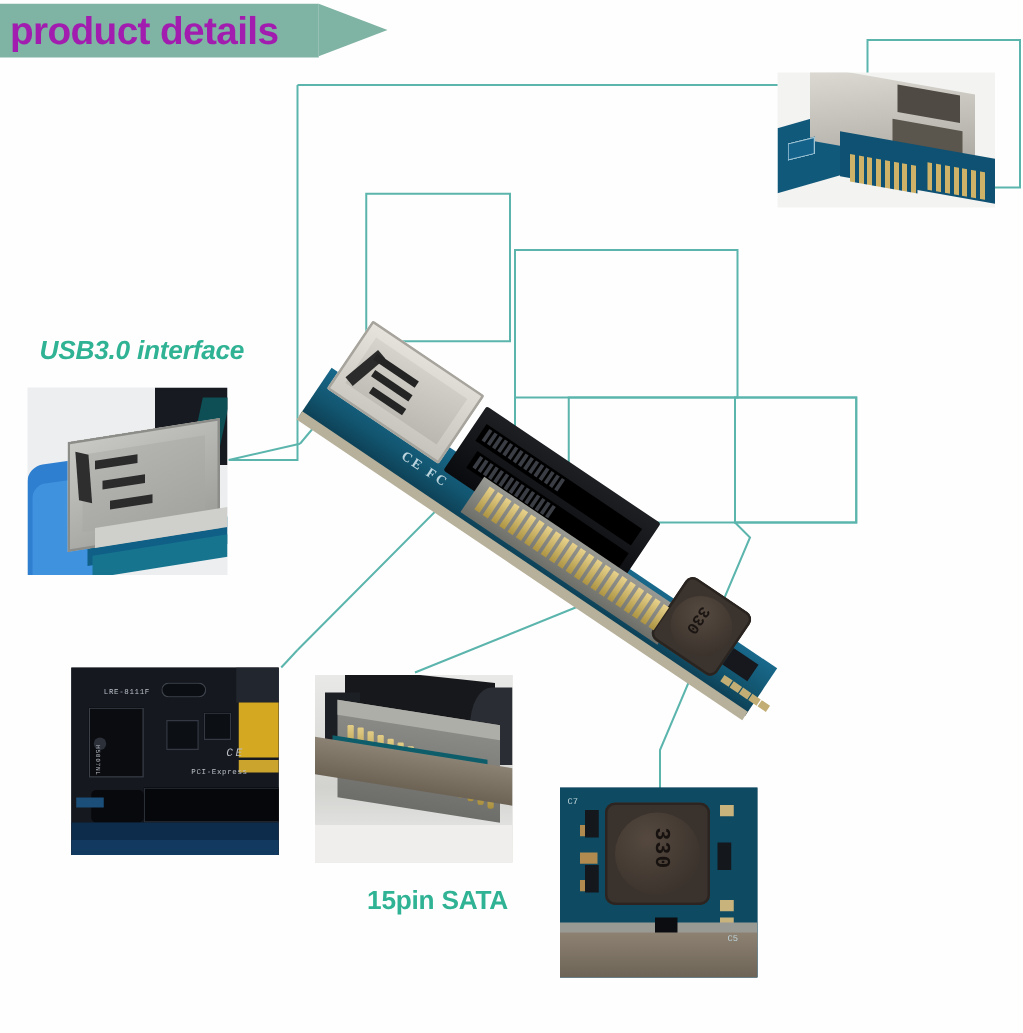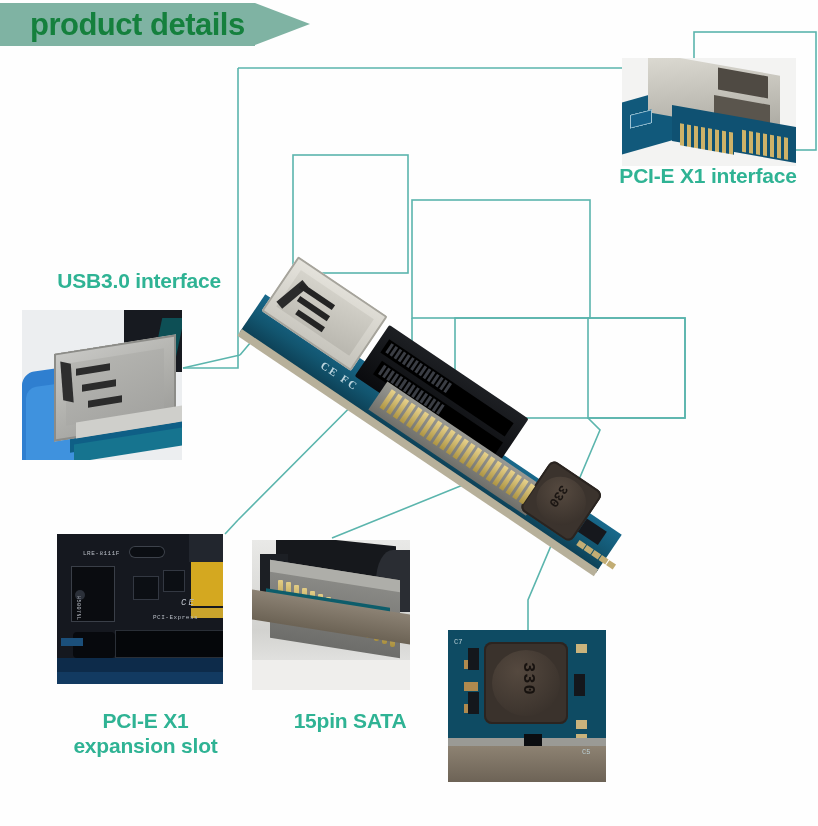--- a/index.html
+++ b/index.html
@@ -24,41 +24,41 @@
     background:#7fb3a3;
   }
   .banner-tip{
     position:absolute;left:255px;top:0;
     width:0;height:0;
     border-top:21.5px solid transparent;
     border-bottom:21.5px solid transparent;
     border-left:55px solid #7fb3a3;
   }
   .banner-text{
-    position:absolute;left:30px;top:1px;
+    position:absolute;left:8px;top:1px;
     height:43px;line-height:42px;
-    font-size:31px;font-weight:bold;color:#15803d;
+    font-size:31px;font-weight:bold;color:#a21caf;
     letter-spacing:-0.5px;white-space:nowrap;
   }
 
   
   .callouts{position:absolute;left:0;top:0;width:818px;height:826px;pointer-events:none;}
 
   
   .lbl{
     position:absolute;
     color:#2fb394;
     font-weight:bold;
     font-size:21px;
     line-height:25px;
     text-align:center;
     white-space:nowrap;
     letter-spacing:-0.2px;
   }
-  .lbl.l-usb{left:6px;top:268px;width:215px;text-align:right;}
+  .lbl.l-usb{left:6px;top:268px;width:215px;text-align:center;font-style:italic;}
   .lbl.l-pcie-top{left:600px;top:163px;width:216px;}
   .lbl.l-slot{left:48px;top:708px;width:195px;white-space:normal;}
   .lbl.l-sata{left:245px;top:708px;width:210px;white-space:normal;}
   .lbl.l-ubit{left:378px;top:790px;width:440px;}
 
   
   .photo{position:absolute;overflow:hidden;background:#dcdcdc;}
 
   
   .ph-usb{left:22px;top:310px;width:160px;height:150px;background:#eceef0;}
@@ -328,21 +328,20 @@
                 transform:skewY(10deg);"></div>
     <div style="position:absolute;left:58px;top:70px;width:54px;height:22px;
                 background:repeating-linear-gradient(90deg,#cdb268 0 4px,#0f5172 4px 7px);
                 transform:skewY(10deg);"></div>
     <div style="position:absolute;left:120px;top:76px;width:48px;height:22px;
                 background:repeating-linear-gradient(90deg,#cdb268 0 4px,#0f5172 4px 7px);
                 transform:skewY(10deg);"></div>
     <div style="position:absolute;left:8px;top:54px;width:22px;height:14px;background:#14618a;
                 box-shadow:inset 0 0 0 1px #9fc4d4;transform:skewY(-14deg);"></div>
   </div>
-  <div class="lbl l-pcie-top">PCI-E X1 interface</div>
 
   <div class="lbl l-usb">USB3.0 interface</div>
   <div class="photo ph-usb">
     <div class="usb-bg-dark"></div>
     <div class="usb-bg-teal"></div>
     <div class="usb-blue"></div>
     <div class="usb-blue2"></div>
     <div class="usb-pcb"></div>
     <div class="usb-pcb2"></div>
     <div class="usb-metal"></div>
@@ -366,24 +365,20 @@
     <div class="slot-oval"></div>
     <div class="slot-connector"></div>
     <div class="slot-conn-black"></div>
     <div class="slot-pads"></div>
     <div class="slot-blue-edge"></div>
     <div class="slot-blue-edge2"></div>
     <div class="slot-txt slot-tx1">LRE-8111F</div>
     <div class="slot-txt slot-tx2">PCI-Express</div>
     <div class="slot-txt slot-tx3">CE</div>
     <div class="slot-txt slot-tx4">H5007NL</div>
-  </div>
-  <div class="lbl l-slot">
-    <span>PCI-E X1</span><br>
-    <span>expansion slot</span>
   </div>
 
   <div class="photo ph-sata">
     <div class="sata-bg"></div>
     <div class="sata-black-top"></div>
     <div class="sata-black-l"></div>
     <div class="sata-dark-r"></div>
     <div class="sata-bar"></div>
     <div class="sata-bar-top"></div>
     <div class="sata-pin" style="left:26px;top:40px;"></div>

